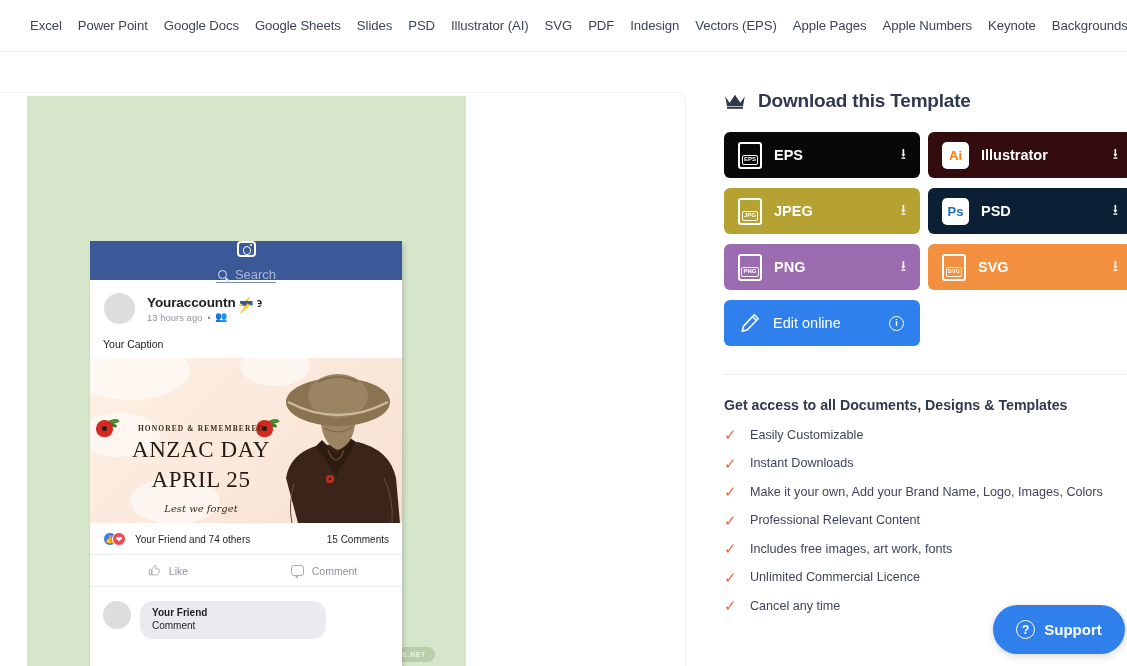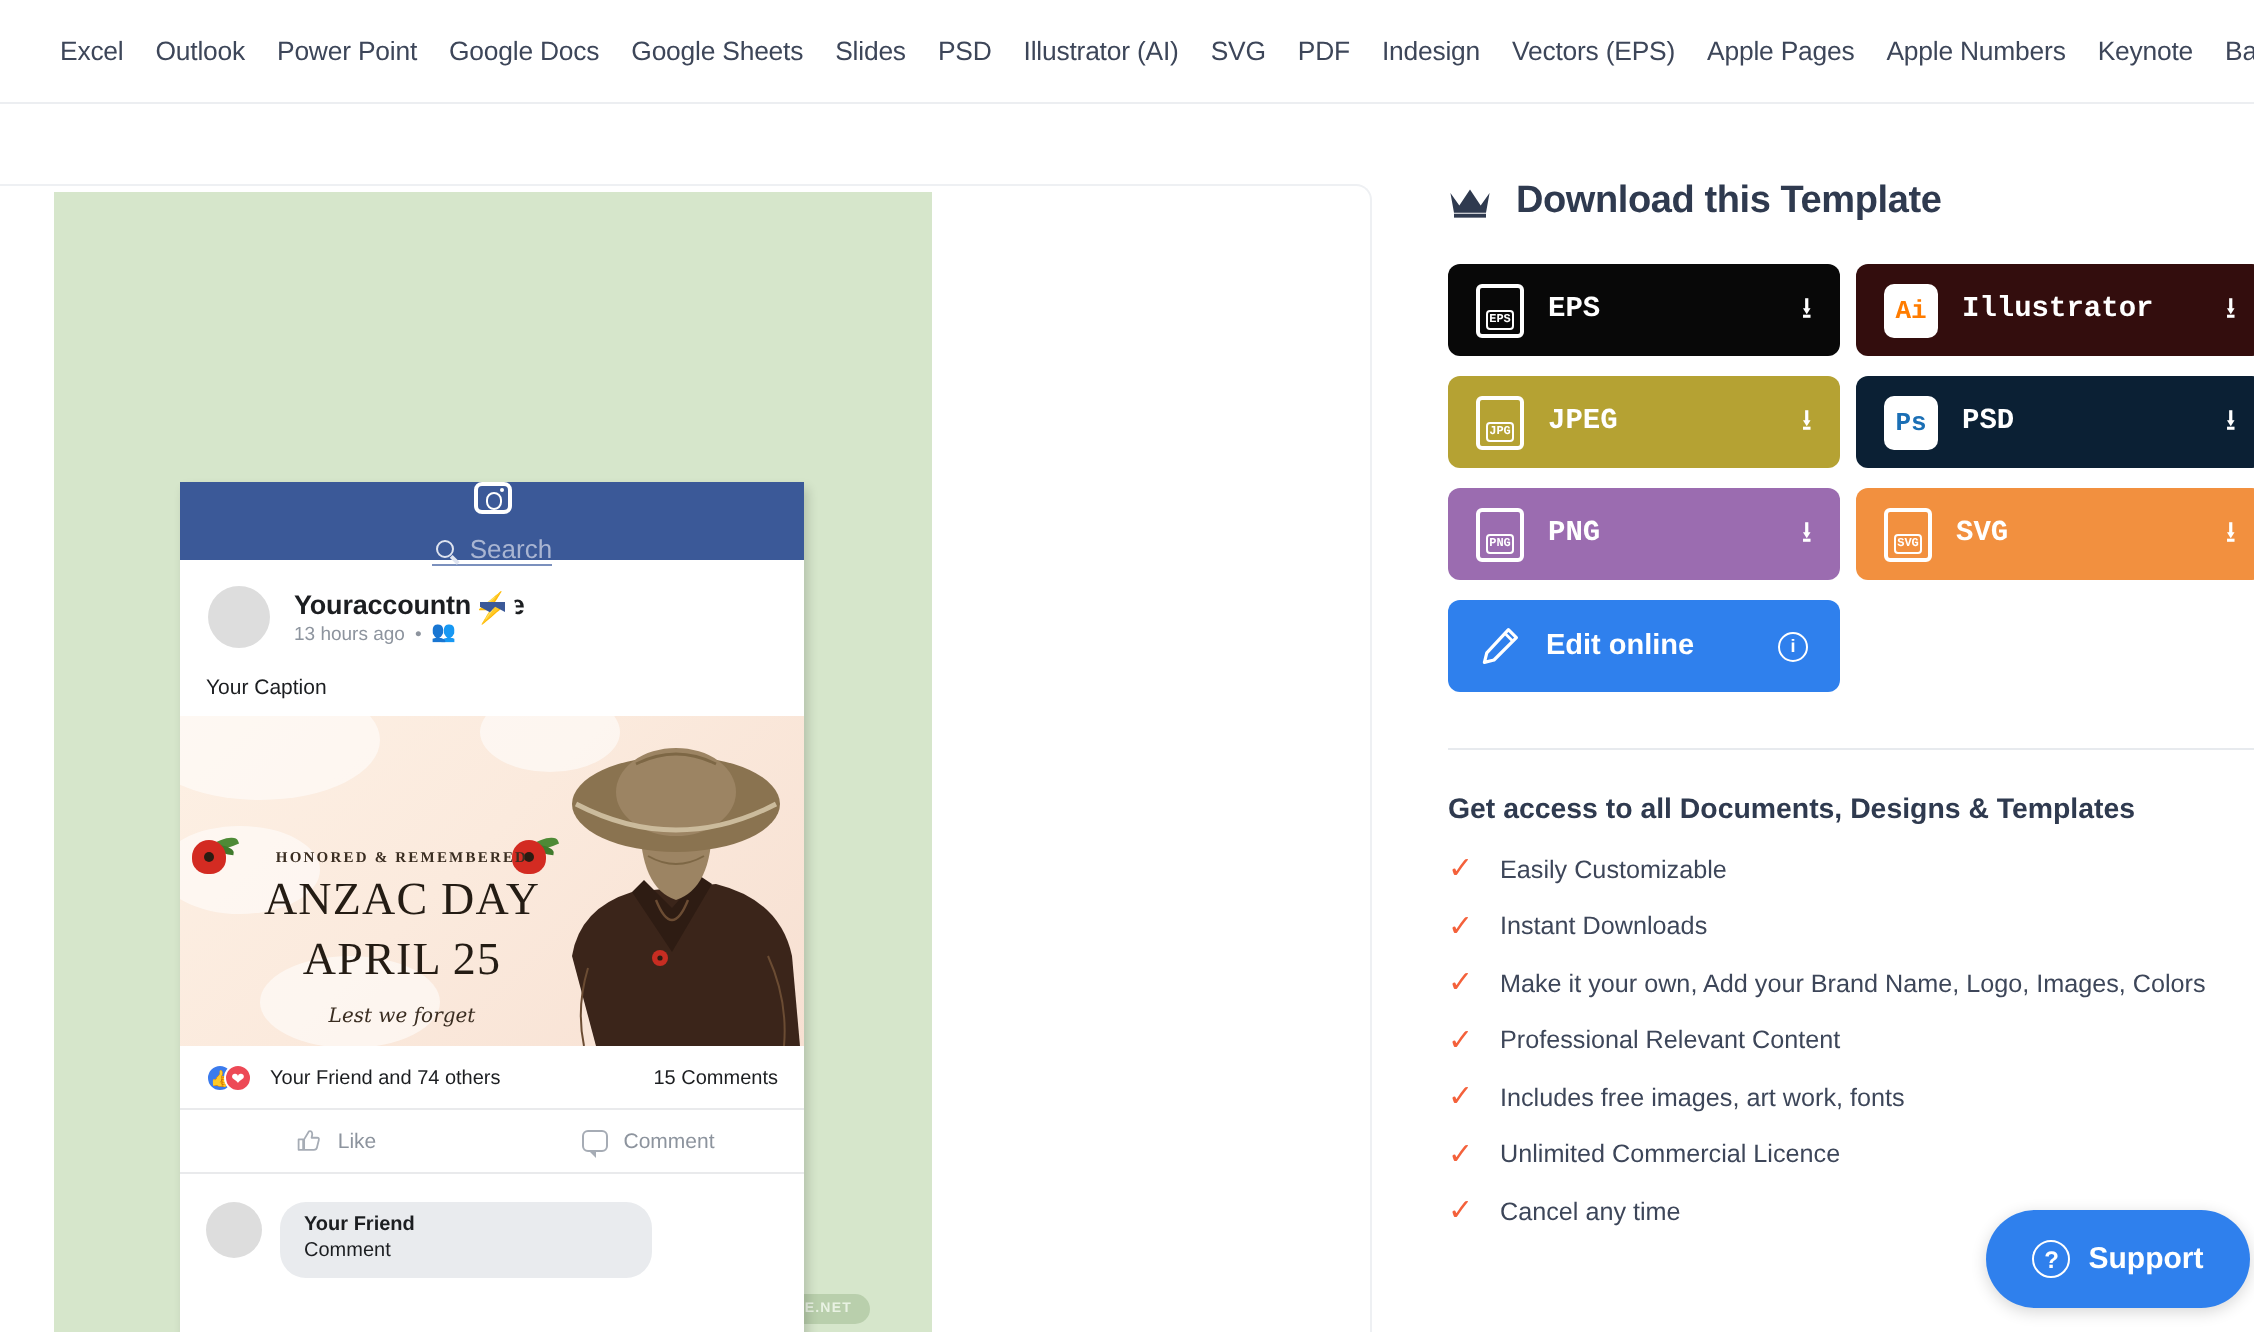--- a/index.html
+++ b/index.html
@@ -188,41 +188,41 @@
 
   
   .right { position: absolute; left: 724px; top: 90px; width: 406px; }
   .dl-head { display: flex; align-items: center; gap: 12px; margin-bottom: 20px; }
   .crown { width: 22px; height: 16px; position: relative; }
   .dl-title { font-size: 19px; color: #2f3a4f; font-weight: bold; letter-spacing: -0.2px; }
 
   .btn-grid { display: grid; grid-template-columns: 196px 204px; gap: 10px 8px; }
   .dl-btn {
     height: 46px; border-radius: 6px; display: flex; align-items: center;
-    padding: 0 14px; gap: 12px; cursor: pointer; position: relative; font-family: Liberation Mono, monospace;
+    padding: 0 14px; gap: 12px; cursor: pointer; position: relative;
   }
   .dl-btn .flabel { color: #ffffff; font-size: 14.5px; font-weight: bold; flex: 1; }
   .file-ic {
     width: 24px; height: 27px; border: 2px solid #fff; border-radius: 3px;
     position: relative; flex: none;
     display: flex; align-items: flex-end; justify-content: center; padding-bottom: 2px;
   }
   .file-ic span { font-size: 6px; font-weight: bold; color: #fff; border: 1px solid #fff; border-radius: 2px; padding: 0 1px; line-height: 1.25; }
   .file-ic::before { content:""; position:absolute; right:-2px; top:-2px; width:8px;height:8px; background: inherit; }
   .sq-ic {
     width: 27px; height: 27px; border-radius: 5px; background: #fff;
     display: flex; align-items: center; justify-content: center;
     font-size: 13px; font-weight: bold; flex: none;
   }
   .dl-arrow { font-size: 15px; color: #fff; }
   .edit-btn {
     margin-top: 10px; width: 196px; height: 46px; border-radius: 6px;
     background: #2f80ed; display: flex; align-items: center; padding: 0 16px; gap: 13px; cursor: pointer;
   }
-  .edit-btn .elabel { color: #fff; font-size: 14.5px; font-weight: bold; flex: 1; }
+  .edit-btn .elabel { color: #fff; font-size: 14.5px; font-weight: normal; flex: 1; }
   .info-ic { width: 15px; height: 15px; border: 1.4px solid #fff; border-radius: 50%; color: #fff; font-size: 9px; display: flex; align-items: center; justify-content: center; font-weight: bold; }
 
   .divider { height: 1px; background: #e7eaee; margin: 28px 0 22px; }
   .access-title { font-size: 14.2px; color: #2f3a4f; font-weight: bold; margin-bottom: 14px; }
   .feat { display: flex; align-items: center; gap: 12px; margin-bottom: 13.5px; }
   .check { color: #f4613b; font-size: 15px; line-height: 1; width: 14px; }
   .feat-text { font-size: 12.6px; color: #3d4659; }
 
   .support {
     position: absolute; left: 993px; top: 605px;
@@ -232,21 +232,20 @@
     box-shadow: 0 2px 8px rgba(0,0,0,.16);
   }
   .support .q { width: 19px; height: 19px; border: 1.8px solid #fff; border-radius: 50%; color:#fff; font-size: 12px; display:flex;align-items:center;justify-content:center; font-weight:bold; }
   .support .slabel { color: #fff; font-size: 15px; font-weight: bold; }
 </style>
 </head>
 <body>
 
 <div class="topnav">
   <span class="nav-item">Excel</span>
-  <span class="nav-item">Outlook</span>
   <span class="nav-item">Power Point</span>
   <span class="nav-item">Google Docs</span>
   <span class="nav-item">Google Sheets</span>
   <span class="nav-item">Slides</span>
   <span class="nav-item">PSD</span>
   <span class="nav-item">Illustrator (AI)</span>
   <span class="nav-item">SVG</span>
   <span class="nav-item">PDF</span>
   <span class="nav-item">Indesign</span>
   <span class="nav-item">Vectors (EPS)</span>

